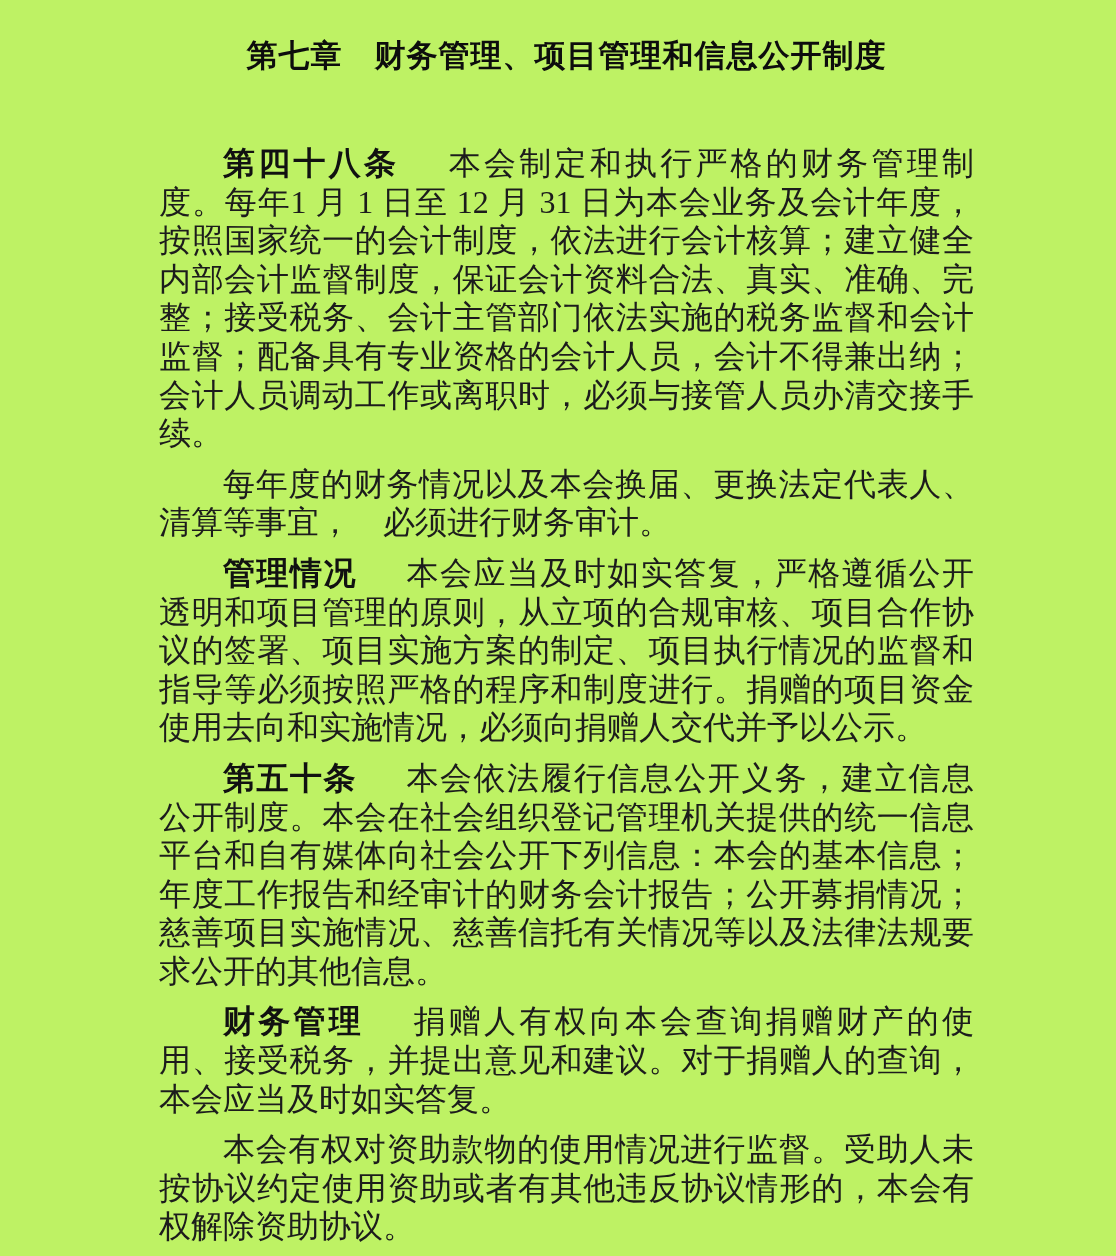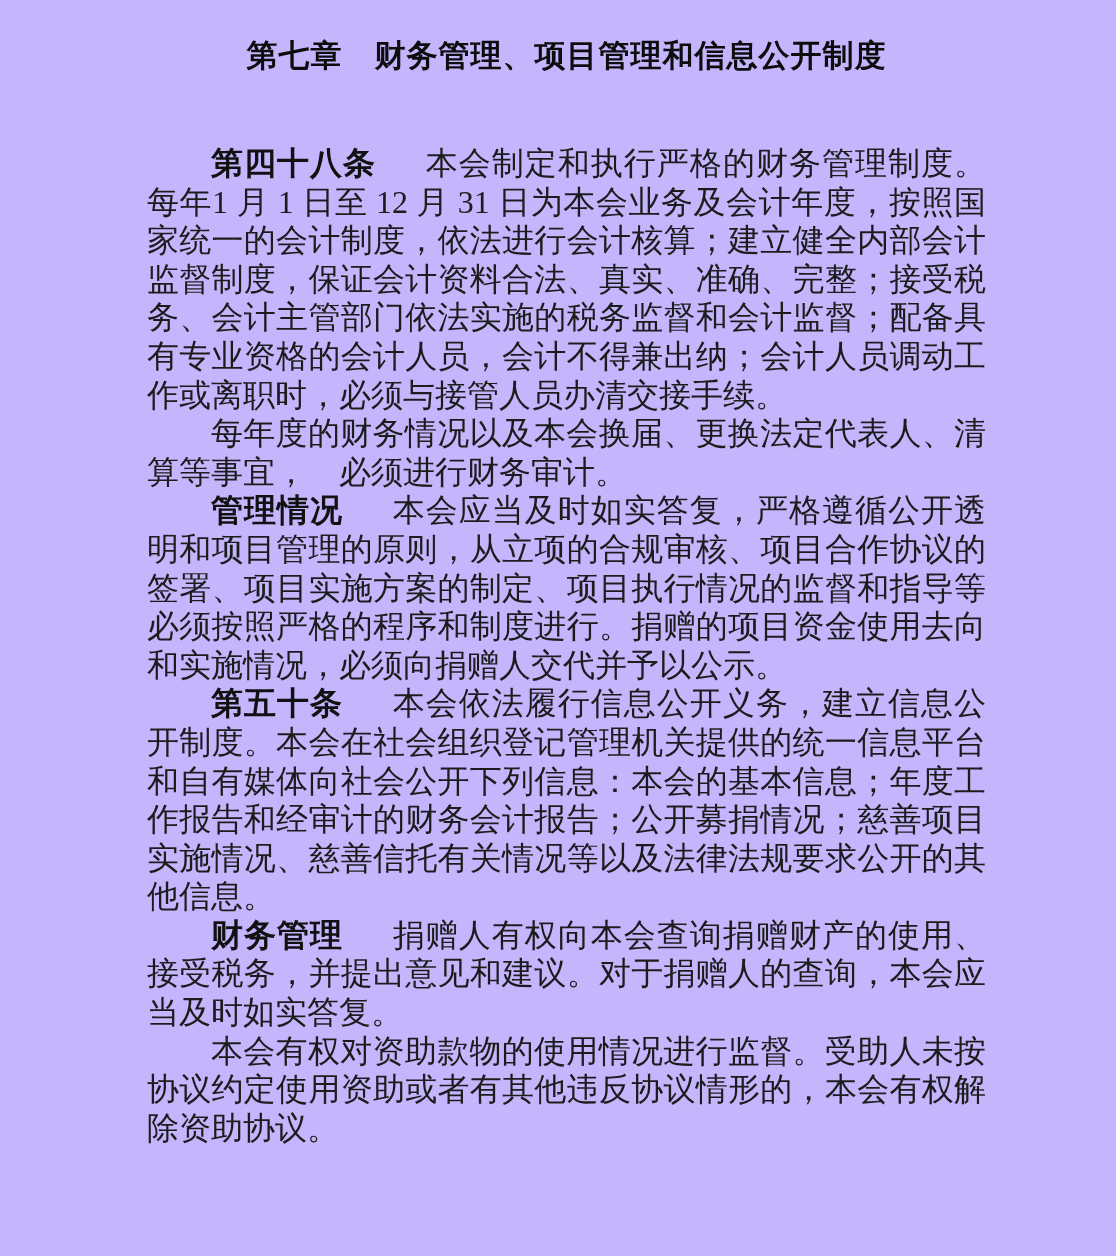--- a/index.html
+++ b/index.html
@@ -5,21 +5,21 @@
   html, body {
     margin: 0;
     padding: 0;
     background: #ffffff;
   }
   .page {
     position: relative;
     width: 1116px;
     height: 1256px;
     box-sizing: border-box;
-    background: #c4b5fd;
+    background: #bef264;
     padding: 40px 130px 13px 147px;
     overflow: hidden;
     color: #161616;
     font-family: "Liberation Serif", "DejaVu Serif", serif;
   }
   .chapter-heading {
     margin: 0;
     padding: 0;
     text-align: center;
     font-family: "Liberation Sans", "DejaVu Sans", sans-serif;
@@ -32,21 +32,21 @@
   }
   .doc-body {
     margin-top: 72px;
     font-size: 32px;
     line-height: 38.6px;
     text-align: justify;
     text-justify: inter-character;
     color: #1c1c1c;
   }
   .para {
-    margin: 0;
+    margin: 12px;
     padding: 0;
     text-indent: 2em;
   }
   .article-label {
     font-weight: bold;
     color: #111111;
     margin-right: 1.55em;
   }
 </style>
 </head>

